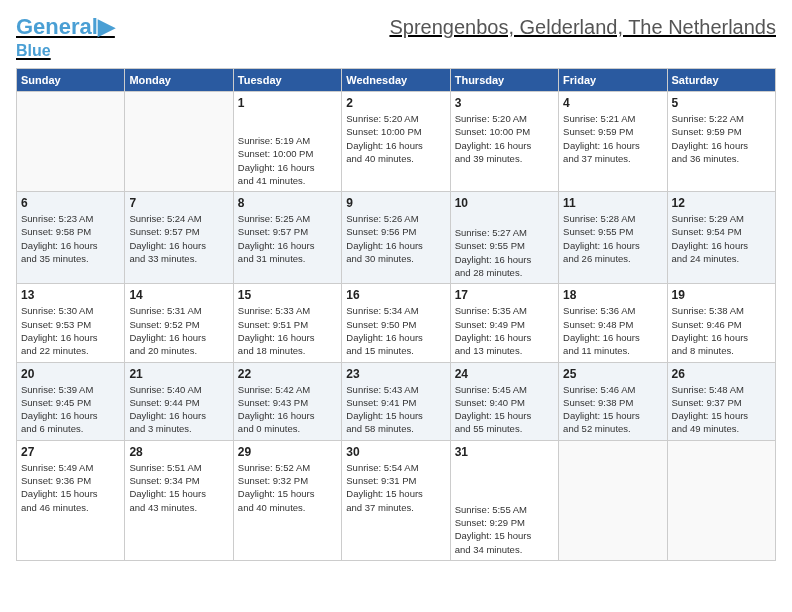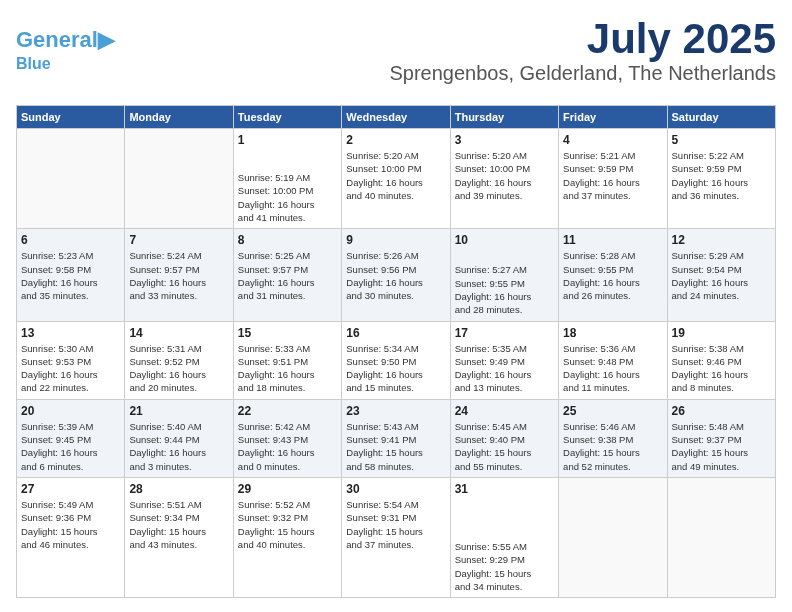--- a/index.html
+++ b/index.html
@@ -6,22 +6,23 @@
     body {
       font-family: Arial, sans-serif;
       background: #fff;
       width: 792px;
       min-height: 612px;
       padding: 16px;
     }
     .header {
       display: flex;
       justify-content: space-between;
-      align-items: center;
-      margin-bottom: 20px;
+      align-items: flex-start;
+      margin-bottom: 8px;
+      text-decoration: underline;
     }
     .logo {
       display: flex;
       flex-direction: column;
       align-items: flex-start;
     }
     .logo-text {
       font-size: 22px;
       font-weight: bold;
       color: #1a3a6b;
@@ -93,21 +94,20 @@
 <body>
 
 <div class="header">
   <div class="logo">
     <div class="logo-text">
       <span>General</span><span style="color:#4a9fd4">▶</span><br>
       <span style="color:#4a9fd4; font-size:16px;">Blue</span>
     </div>
   </div>
   <div class="title-block">
-    <div class="month-title">July 2025</div>
     <div class="location-title">Sprengenbos, Gelderland, The Netherlands</div>
   </div>
 </div>
 
 <table class="calendar">
   <thead>
     <tr>
     <th>Sunday</th>
         <th>Monday</th>
         <th>Tuesday</th>

